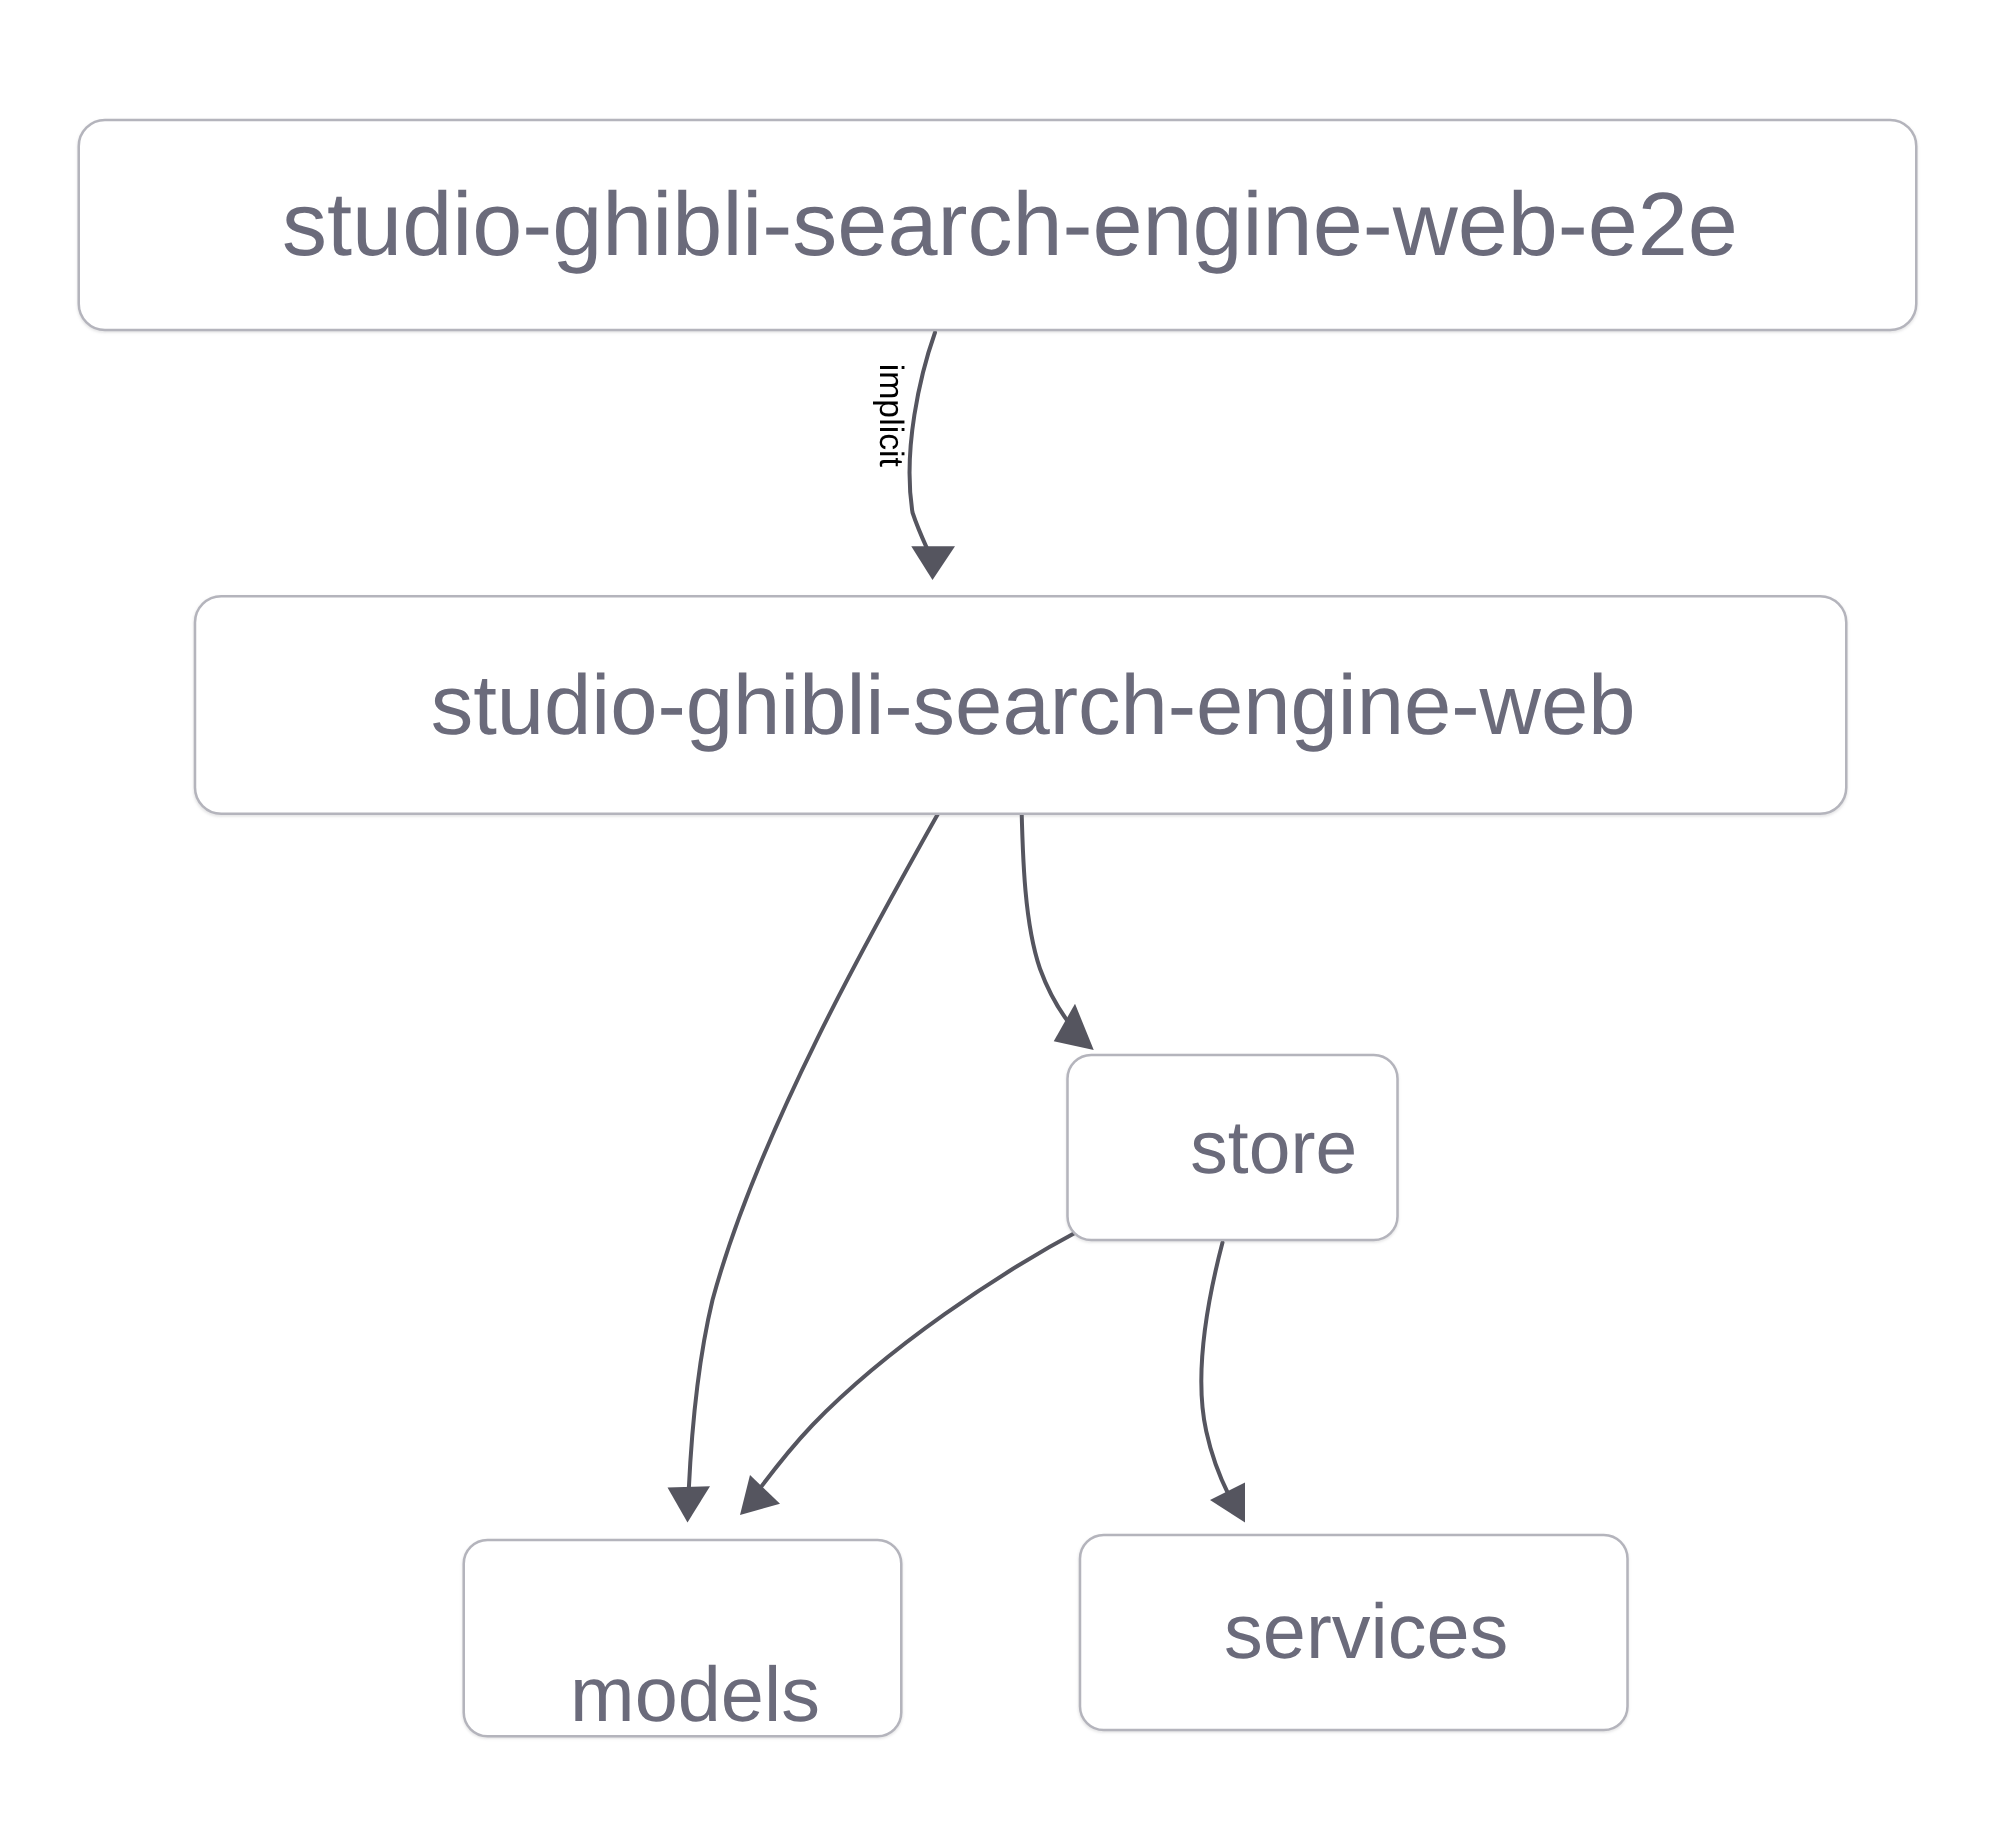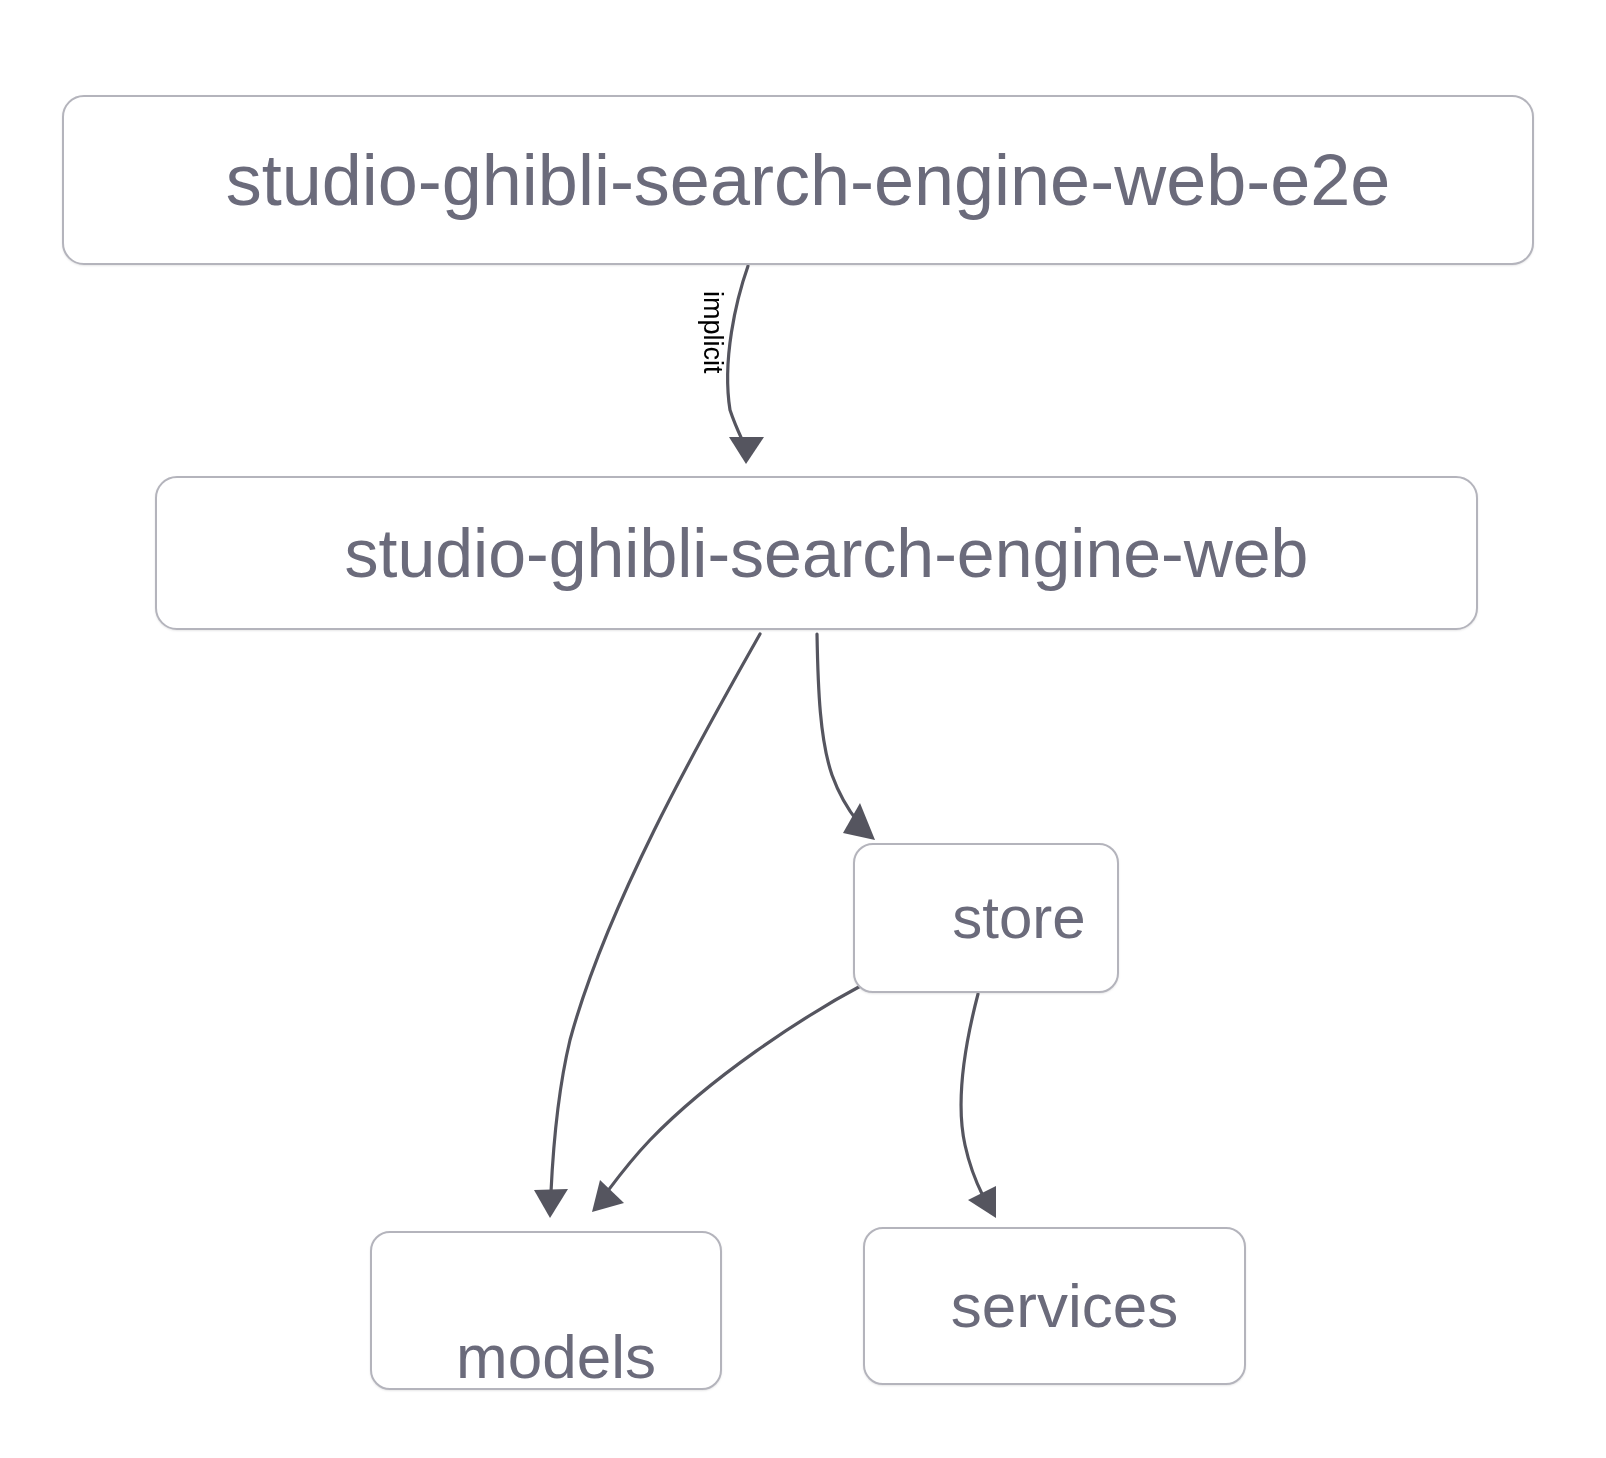--- a/index.html
+++ b/index.html
@@ -49,27 +49,27 @@
   .node-label {
     color: #6b6b7b;
     font-family: "Liberation Sans", sans-serif;
     font-weight: 400;
     line-height: 1;
     white-space: nowrap;
     margin-left: 20px;
   }
   #node-e2e        { left: 62px;  top: 95px;   width: 1472px; height: 170px; }
   #node-e2e .node-label   { font-size: 72px; }
-  #node-web        { left: 155px; top: 476px;  width: 1323px; height: 154px; }
+  #node-web        { left: 155px; top: 476px;  width: 1323px; height: 176px; }
   #node-web .node-label   { font-size: 68px; }
   #node-store      { left: 853px; top: 843px;  width: 266px;  height: 150px; border-radius: 20px; padding-left: 46px; }
   #node-store .node-label { font-size: 60px; }
   #node-models     { left: 370px; top: 1231px; width: 352px;  height: 159px; border-radius: 20px; align-items: flex-end; }
   #node-models .node-label{ font-size: 62px; }
-  #node-services   { left: 863px; top: 1227px; width: 383px;  height: 158px; border-radius: 20px; }
+  #node-services   { left: 863px; top: 1227px; width: 440px;  height: 158px; border-radius: 20px; }
   #node-services .node-label{ font-size: 62px; }
 
   .edge-label {
     position: absolute;
     color: #000000;
     font-family: "Liberation Sans", sans-serif;
     font-size: 27px;
     line-height: 1;
     white-space: nowrap;
     transform-origin: 0 0;

